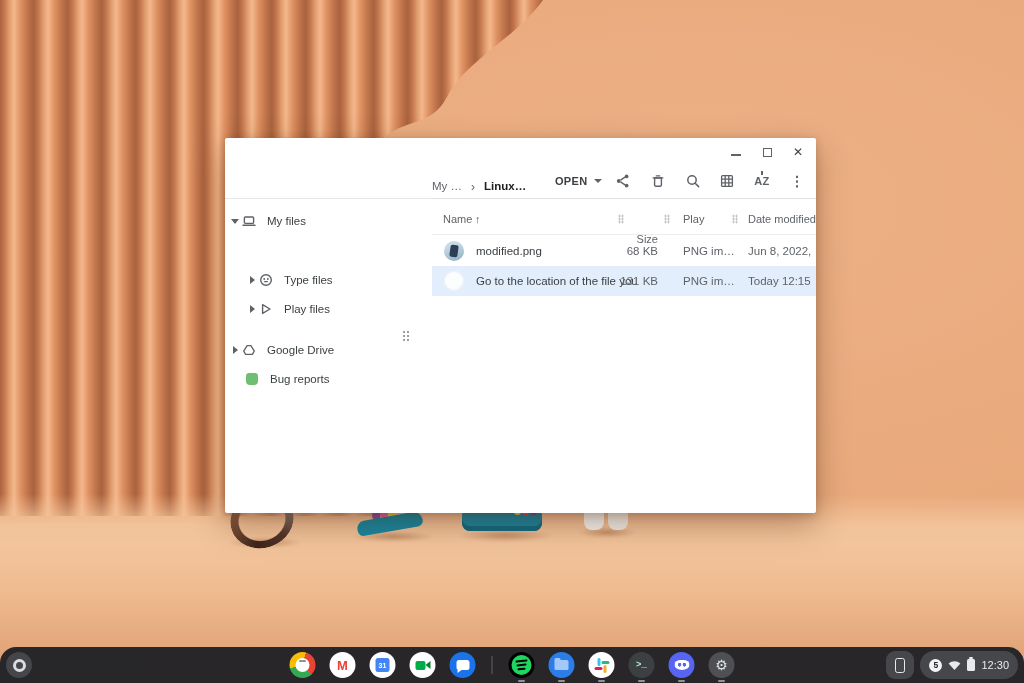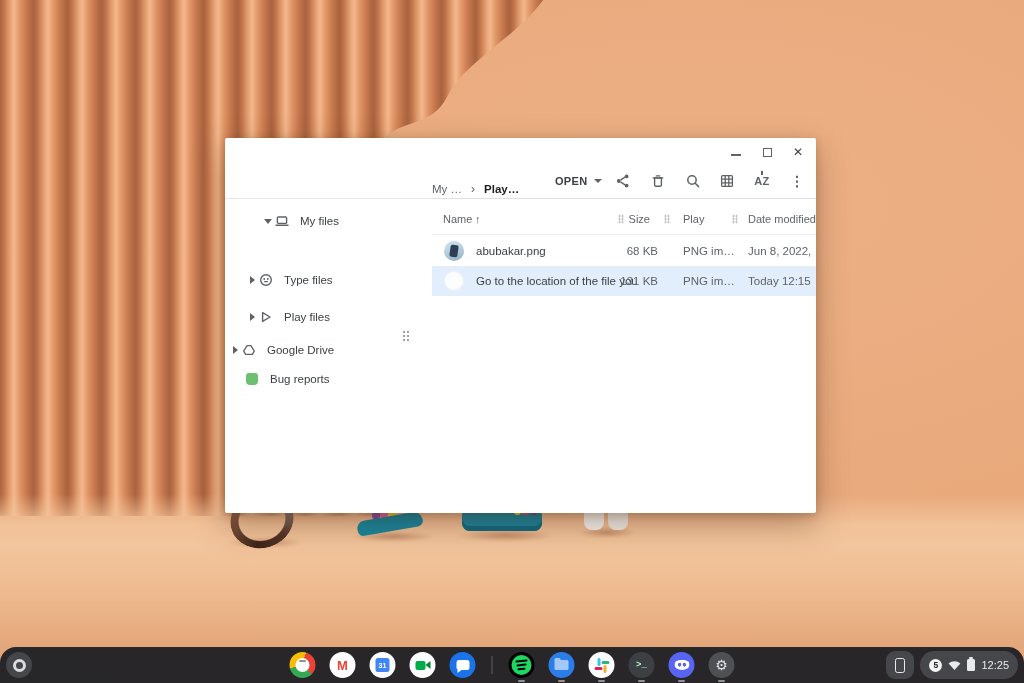--- a/index.html
+++ b/index.html
@@ -59,39 +59,39 @@
   .side-ico { width:14px; height:14px; display:flex; align-items:center; justify-content:center; margin-right:11px; }
   .sep-line { position:absolute; left:0; top:60px; width:100%; height:1px; background:#e7e7e7; }
   .dl-pill { position:absolute; left:15px; top:99px; width:158px; height:28px; background:#e8f0fe; border-radius:14px; display:flex; align-items:center; font-size:11.5px; color:#1967d2; font-weight:bold; }
   .resize-dots { position:absolute; left:177px; top:192px; width:8px; height:12px;
     background-image: radial-gradient(#9aa0a6 1px, transparent 1.3px); background-size:4px 4px; }
 
   .bug-ico { width:12px; height:12px; background:#6fbf73; border-radius:3px 3px 4px 4px; }
 
   
   .toolbar { position:absolute; left:207px; top:26px; right:0; height:34px; }
-  .crumb { position:absolute; top:8px; height:34px; display:flex; align-items:center; font-size:11.5px; }
+  .crumb { position:absolute; top:16px; height:34px; display:flex; align-items:flex-start; font-size:11.5px; }
   .crumb-root { color:#5f6368; }
   .crumb-sep { color:#5f6368; margin:0 9px; font-size:12px; }
   .crumb-cur { color:#202124; font-weight:bold; }
   .open-btn { position:absolute; left:117px; top:4px; height:26px; display:flex; align-items:center; gap:7px; padding:0 6px; font-size:11px; font-weight:bold; letter-spacing:.3px; color:#3c4043; cursor:pointer; }
   .open-caret { width:0; height:0; border-left:4px solid transparent; border-right:4px solid transparent; border-top:4.5px solid #5f6368; }
   .tb-ico { position:absolute; top:2px; width:30px; height:30px; display:flex; align-items:center; justify-content:center; border-radius:50%; cursor:pointer; }
   .tb-share  { left:176px; } .tb-trash { left:211px; } .tb-search { left:246px; }
   .tb-grid   { left:280px; } .tb-sort  { left:315px; } .tb-more   { left:350px; }
   .sort-txt { font-size:11px; font-weight:bold; color:#5f6368; position:relative; letter-spacing:.5px; }
   .sort-tick { position:absolute; left:50%; top:-4px; transform:translateX(-50%); width:2px; height:4px; background:#5f6368; }
   .more-glyph { font-size:14px; color:#5f6368; font-weight:bold; }
 
   
   .main-divider { position:absolute; left:207px; top:60px; right:0; height:1px; background:#e0e0e0; }
   .thead { position:absolute; left:207px; top:66px; right:0; height:31px; font-size:11px; color:#5f6368; border-bottom:1px solid #ededed; }
   .thead span, .thead .hdots { position:absolute; top:50%; transform:translateY(-50%);text-align:right; }
   .h-name { left:11px; } .h-arrow { left:43px; font-size:11px; color:#5f6368; }
-  .h-size { left:180px; width:38px; text-align:right; } .h-type { left:251px; } .h-date { left:316px; }
+  .h-size { left:188px; width:38px; text-align:right;margin-top:20px; } .h-type { left:251px; } .h-date { left:316px; }
   .hdots { width:6px; height:9px; background-image: radial-gradient(#b6babf .9px, transparent 1.2px); background-size:3px 3px; }
   .hd1 { left:186px; } .hd2 { left:232px; } .hd3 { left:300px; }
 
   .trow { position:absolute; left:207px; right:0; height:30px; display:flex; align-items:center; font-size:11.5px; cursor:default; }
   .trow.r1 { top:98px; } .trow.r2 { top:128px; background:#e3eefc; }
   .thumb { width:20px; height:20px; border-radius:50%; margin-left:12px; margin-right:12px; position:relative; flex:none; }
   .thumb1 { background: linear-gradient(160deg, #c6dbe8 25%, #8fb0c4); }
   .thumb1::after { content:""; position:absolute; left:6px; top:4px; width:8px; height:12px; background:#2e3f55; border-radius:2px; transform:rotate(8deg); }
   .thumb2 { background: radial-gradient(circle at 45% 40%, #fcfdfe 55%, #e9edf1); box-shadow: inset 0 0 0 1px #eef1f4; }
   .cell-name { color:#3c4043; max-width:160px; white-space:nowrap; overflow:hidden; }
@@ -205,21 +205,21 @@
           <div class="wc-max-box"></div>
         </div>
       <div class="wc wc-close">
           <span>✕</span>
         </div>
     </div>
 
 
     <div class="sep-line"></div>
 
-    <div class="side-item" style="top:70px;margin-left:33px;">
+    <div class="side-item" style="top:70px;">
       <span class="caret" style="margin-left:3px">
           <span class="caret-down"></span>
         </span>
       <span class="side-ico">
         <svg width="14" height="14" viewBox="0 0 14 14">
             <rect x="2.4" y="3" width="9.2" height="6.4" rx="1" fill="none" stroke="#5f6368" stroke-width="1.4"></rect>
             <path d="M1 11.2 h12" stroke="#5f6368" stroke-width="1.4" stroke-linecap="round"></path>
           </svg>
       </span>
       <span>My files</span>
@@ -235,21 +235,21 @@
         <svg width="14" height="14" viewBox="0 0 14 14">
             <circle cx="7" cy="7" r="5.3" fill="none" stroke="#5f6368" stroke-width="1.4"></circle>
             <circle cx="5.2" cy="6" r="0.9" fill="#5f6368"></circle>
             <circle cx="8.8" cy="6" r="0.9" fill="#5f6368"></circle>
             <path d="M5.6 8.6 h2.8" stroke="#5f6368" stroke-width="1.2" stroke-linecap="round"></path>
           </svg>
       </span>
       <span>Type files</span>
     </div>
 
-    <div class="side-item" style="top:166px;">
+    <div class="side-item" style="top:158px;">
       <span style="width:20px"></span>
       <span class="caret">
           <span class="caret-right"></span>
         </span>
       <span class="side-ico">
         <svg width="14" height="14" viewBox="0 0 14 14">
             <path d="M3.6 2.6 L11 7 L3.6 11.4 Z" fill="none" stroke="#5f6368" stroke-width="1.4" stroke-linejoin="round"></path>
           </svg>
       </span>
       <span>Play files</span>
@@ -274,21 +274,21 @@
         </span>
       <span>Bug reports</span>
     </div>
 
     <div class="resize-dots"></div>
 
     <div class="toolbar">
       <div class="crumb">
         <span class="crumb-root">My …</span>
         <span class="crumb-sep">›</span>
-        <span class="crumb-cur">Play…</span>
+        <span class="crumb-cur">Linux…</span>
       </div>
       <div class="open-btn">
         <span>OPEN</span>
         <span class="open-caret"></span>
       </div>
       <div class="tb-ico tb-share">
         <svg width="16" height="16" viewBox="0 0 16 16">
             <circle cx="11.6" cy="3.4" r="1.9" fill="#5f6368"></circle>
             <circle cx="3.8" cy="8" r="1.9" fill="#5f6368"></circle>
             <circle cx="11.6" cy="12.6" r="1.9" fill="#5f6368"></circle>
@@ -329,21 +329,21 @@
       <span class="hdots hd1"></span>
       <span class="h-size">Size</span>
       <span class="hdots hd2"></span>
       <span class="h-type">Play</span>
       <span class="hdots hd3"></span>
       <span class="h-date">Date modified</span>
     </div>
 
     <div class="trow r1">
       <span class="thumb thumb1"></span>
-      <span class="cell-name">abubakar.png</span>
+      <span class="cell-name">modified.png</span>
       <span class="cell-size">68 KB</span>
       <span class="cell-type">PNG im…</span>
       <span class="cell-date">Jun 8, 2022, 4:…</span>
     </div>
     <div class="trow r2">
       <span class="thumb thumb2"></span>
       <span class="cell-name">Go to the location of the file you…</span>
       <span class="cell-size">131 KB</span>
       <span class="cell-type">PNG im…</span>
       <span class="cell-date">Today 12:15 P…</span>
@@ -405,18 +405,18 @@
     <div class="status">
       <div class="phone-btn">
         <span class="phone-glyph"></span>
       </div>
       <div class="tray">
         <span class="badge">5</span>
         <svg width="13" height="11" viewBox="0 0 13 11">
             <path d="M6.5 10 L0.6 3.4 A 9.2 9.2 0 0 1 12.4 3.4 Z" fill="#e8eaed"></path>
           </svg>
         <span class="batt"></span>
-        <span class="clock-txt">12:25</span>
+        <span class="clock-txt">12:30</span>
       </div>
     </div>
   </div>
 
 </div>
 
 </body></html>

